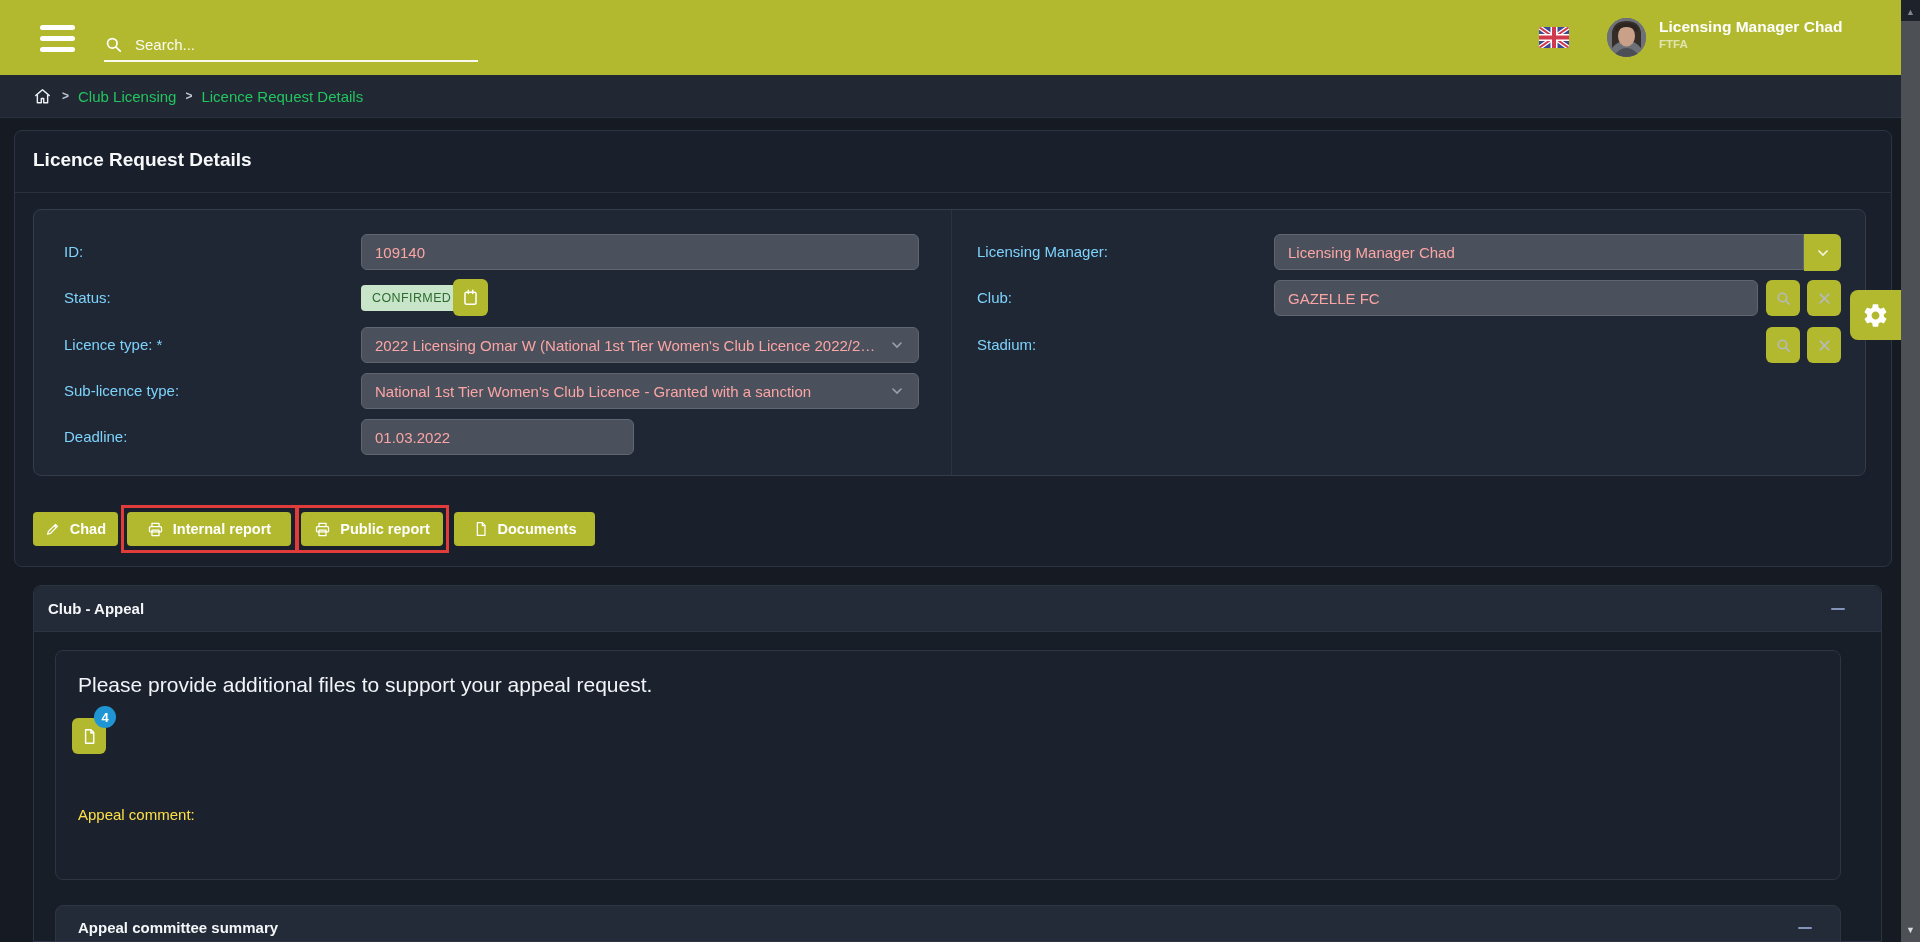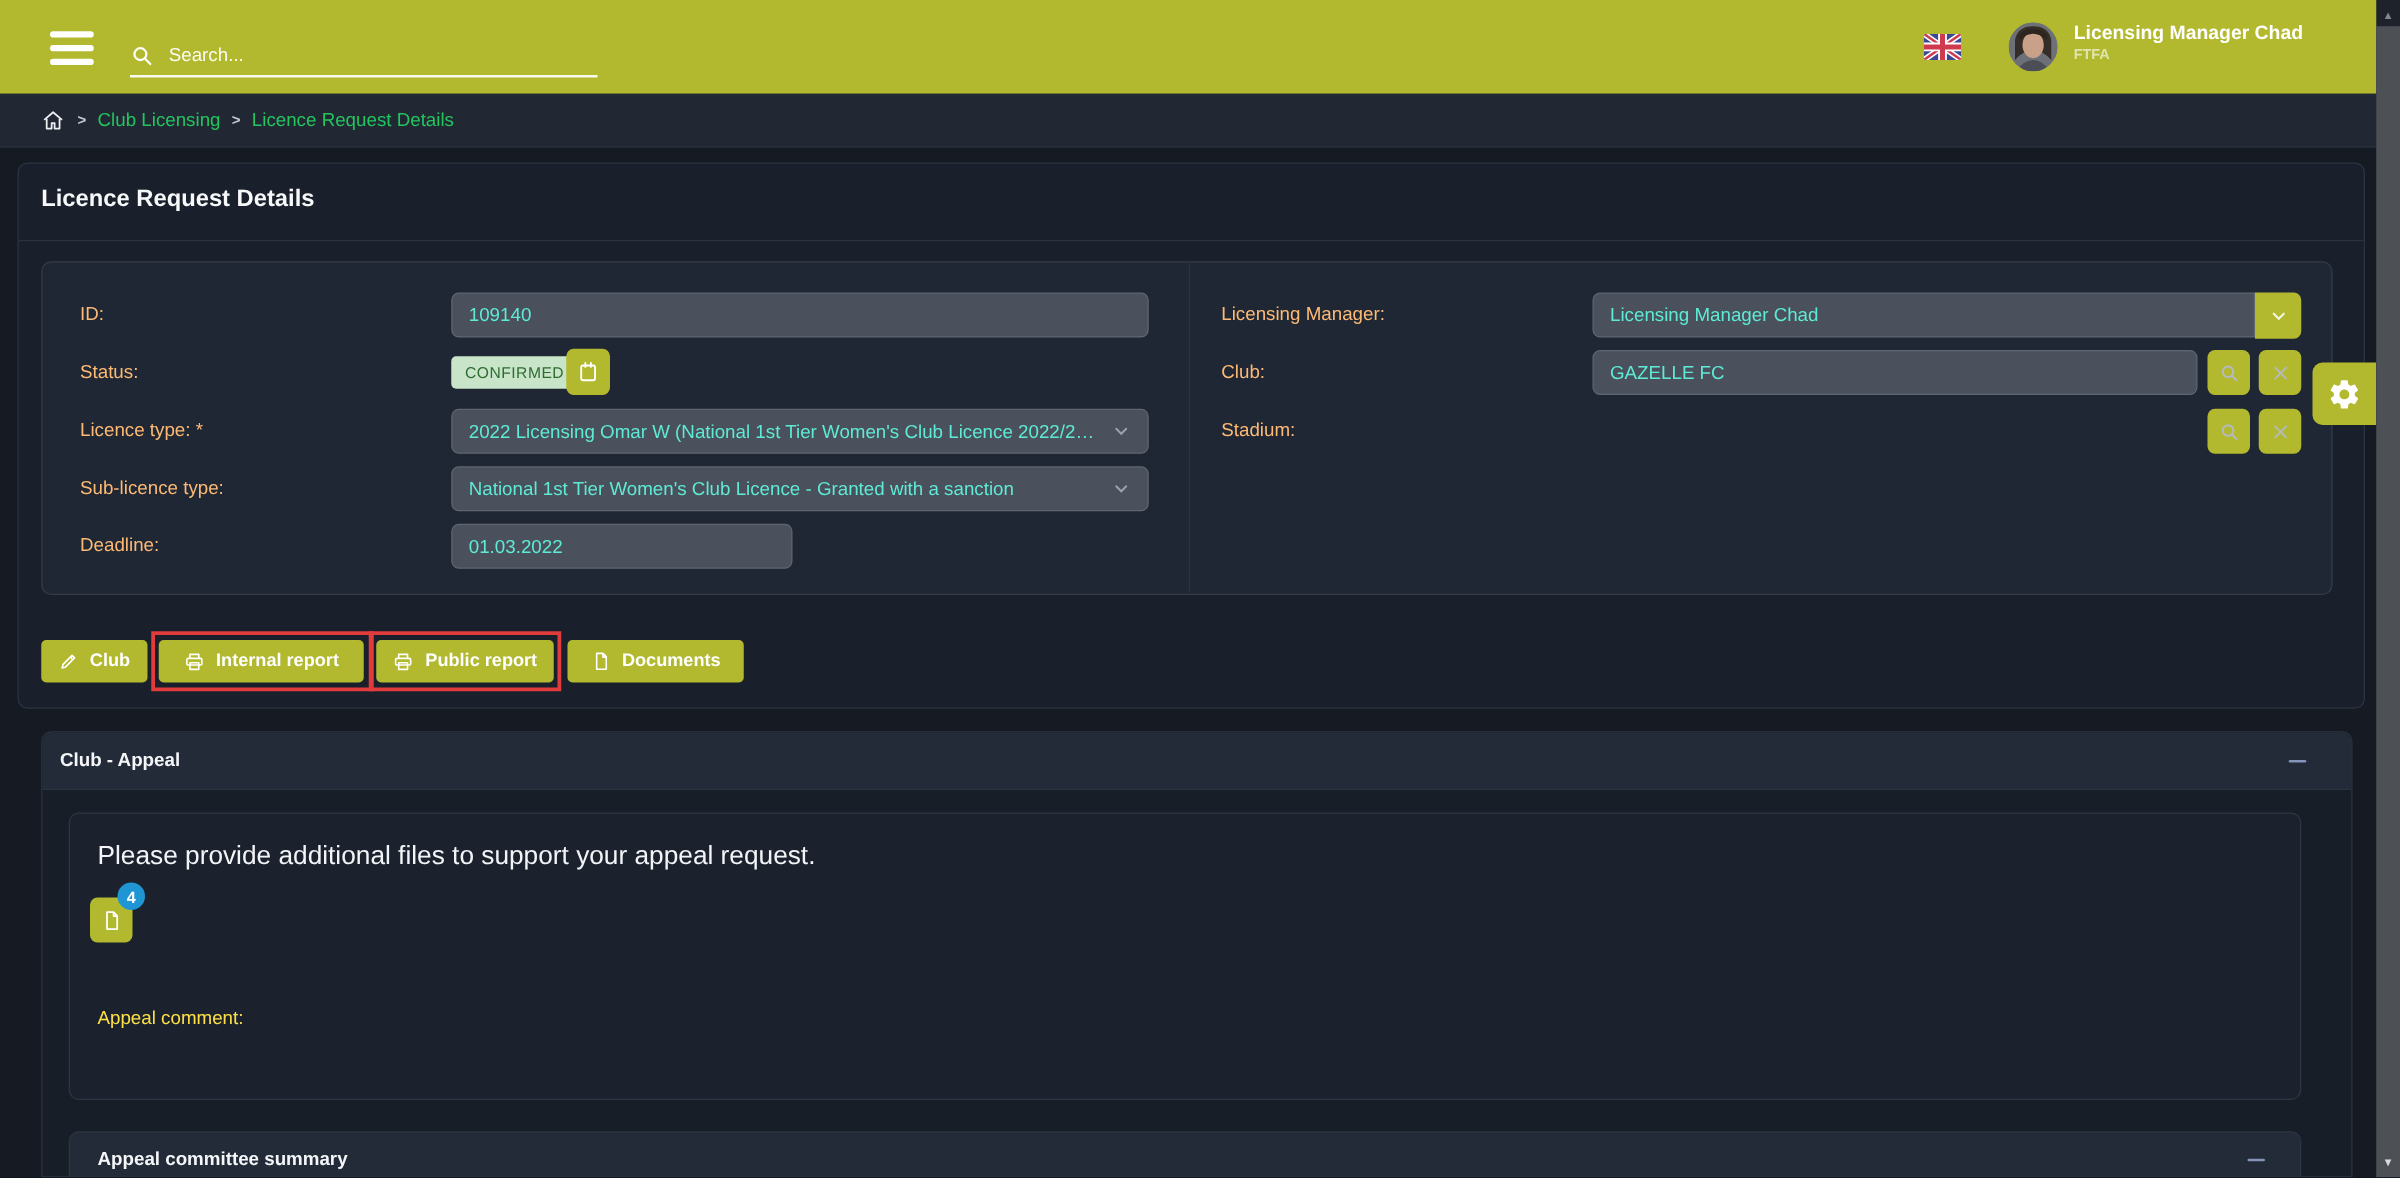--- a/index.html
+++ b/index.html
@@ -33,23 +33,23 @@
 
   
   .maincard{position:absolute;left:14px;top:130px;width:1878px;height:437px;background:#1a202b;
             border:1px solid #2c3442;border-radius:8px;box-sizing:border-box;}
   .page-title{position:absolute;left:33px;top:149px;font-size:19px;font-weight:bold;color:#f7f8fa;}
   .card-divider{position:absolute;left:15px;top:192px;width:1876px;height:1px;background:#2a3240;}
 
   .formpanel{position:absolute;left:33px;top:209px;width:1833px;height:267px;background:#202734;
              border:1px solid #343c4a;border-radius:8px;box-sizing:border-box;}
   .col-divider{position:absolute;left:917px;top:0;width:1px;height:265px;background:#2b3340;}
-  .flabel{position:absolute;font-size:15px;color:#fdba74;line-height:36px;}
+  .flabel{position:absolute;font-size:15px;color:#7dd3fc;line-height:36px;}
   .field{position:absolute;height:36px;background:#4a515c;border:1px solid #5f6670;border-radius:6px;
-         box-sizing:border-box;display:flex;align-items:center;padding:0 13px;font-size:15px;color:#5eead4;
+         box-sizing:border-box;display:flex;align-items:center;padding:0 13px;font-size:15px;color:#fca5a5;
          white-space:nowrap;overflow:hidden;}
   .field .val{flex:1;overflow:hidden;text-overflow:ellipsis;}
   .field.select{cursor:pointer;}
   .chev{flex:0 0 auto;margin-left:8px;}
 
   .badge-confirmed{position:absolute;left:327px;top:75px;height:26px;padding:0 11px;border-radius:4px;
                    background:#c9e5c9;color:#2e6b30;font-size:12.5px;font-weight:normal;letter-spacing:.4px;
                    display:flex;align-items:center;}
   .sqbtn{position:absolute;background:#b2b92e;border:none;border-radius:6px;display:flex;align-items:center;
          justify-content:center;cursor:pointer;padding:0;}
@@ -240,21 +240,21 @@
         <path d="M5 5l14 14M19 5L5 19"></path>
       </svg>
     </button>
   </div>
 
   <button class="actbtn" style="left:33px;top:512px;width:85px;">
     <svg width="16" height="16" viewBox="0 0 24 24" fill="none" stroke="#fff" stroke-width="1.9" stroke-linejoin="round">
       <path d="M4 20l1.2-4.2L16 5l3 3L8.2 18.8 4 20z"></path>
         <path d="M14 7l3 3"></path>
     </svg>
-    <span>Club</span>
+    <span>Chad</span>
   </button>
 
   <div class="redbox" style="left:121px;top:505px;width:178px;height:48px;"></div>
   <button class="actbtn" style="left:127px;top:512px;width:164px;">
     <svg width="17" height="17" viewBox="0 0 24 24" fill="none" stroke="#fff" stroke-width="1.8" stroke-linejoin="round">
       <path d="M7 8V3.5h10V8"></path>
         <rect x="3.5" y="8" width="17" height="7.5" rx="1.5"></rect>
         <rect x="7" y="13" width="10" height="7.5"></rect>
     </svg>
     <span>Internal report</span>

